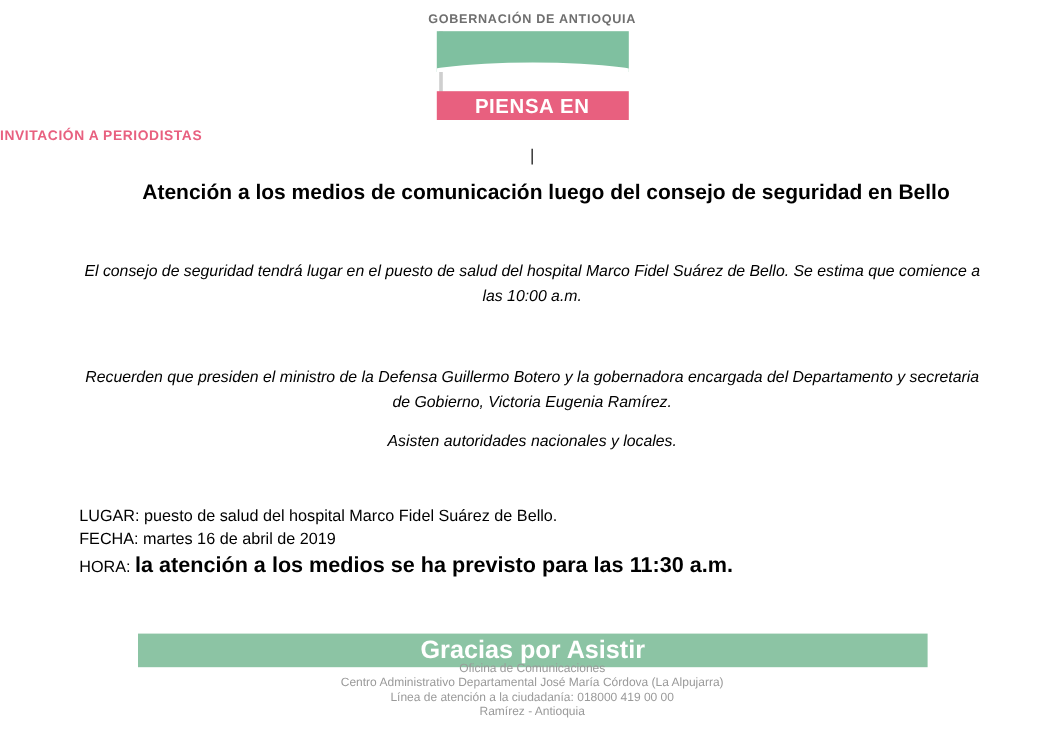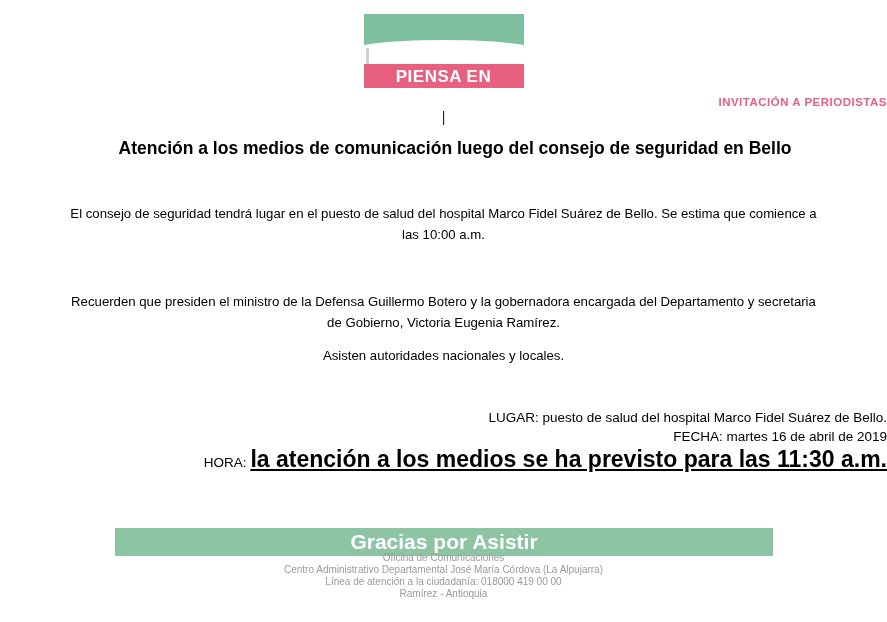--- a/index.html
+++ b/index.html
@@ -72,21 +72,21 @@
   .flag-pole {
     position: absolute;
     left: 2px;
     top: 0;
     width: 3px;
     height: 74px;
     background: #cfcfcf;
   }
 
   .invitation-line {
-    text-align: right;
+    text-align: left;
     color: #e8607f;
     font-weight: bold;
     font-size: 11.5px;
     letter-spacing: 0.5px;
     margin-top: 8px;
   }
 
   .caret {
     width: 100%;
     text-align: center;
@@ -103,45 +103,44 @@
     font-weight: bold;
     margin-top: 12px;
     padding: 0 60px;
     margin-left: 23px;
   }
   .para {
     text-align: center;
     font-size: 13.2px;
     line-height: 21px;
     padding: 0 62px;
+    font-style: italic;
   }
   .para-1 { margin-top: 44px; }
   .para-2 { margin-top: 46px; }
   .para-3 { margin-top: 12px; }
 
   
   .details {
     margin-top: 42px;
     padding-left: 66px;
-    text-align: right;
   }
   .detail-row {
     font-size: 13.5px;
     line-height: 19px;
     white-space: nowrap;
   }
   .detail-hora {
     font-size: 13.5px;
     line-height: 26px;
     white-space: nowrap;
   }
   .detail-hora .big {
-    font-size: 23px;
-    font-weight: bold;
-    text-decoration: underline;
+    font-size: 18px;
+    font-weight: bold;
   }
 
   
   .thanks-bar {
     position: absolute;
     left: 115px;
     top: 528px;
     width: 658px;
     height: 28px;
     background: #8cc4a4;
@@ -159,20 +158,21 @@
     text-align: center;
     color: #9a9a9a;
     font-size: 10px;
     line-height: 12px;
   }
 </style>
 </head>
 <body>
 
 <div class="logo-block">
+  <div class="logo-org">GOBERNACIÓN DE ANTIOQUIA</div>
 
   <div class="flag-wrap">
     <div class="flag-pole"></div>
     <div class="flag-green"></div>
     <div class="flag-white"></div>
     <div class="flag-pink">
       <div class="slogan">PIENSA EN GRANDE</div>
     </div>
   </div>
 

